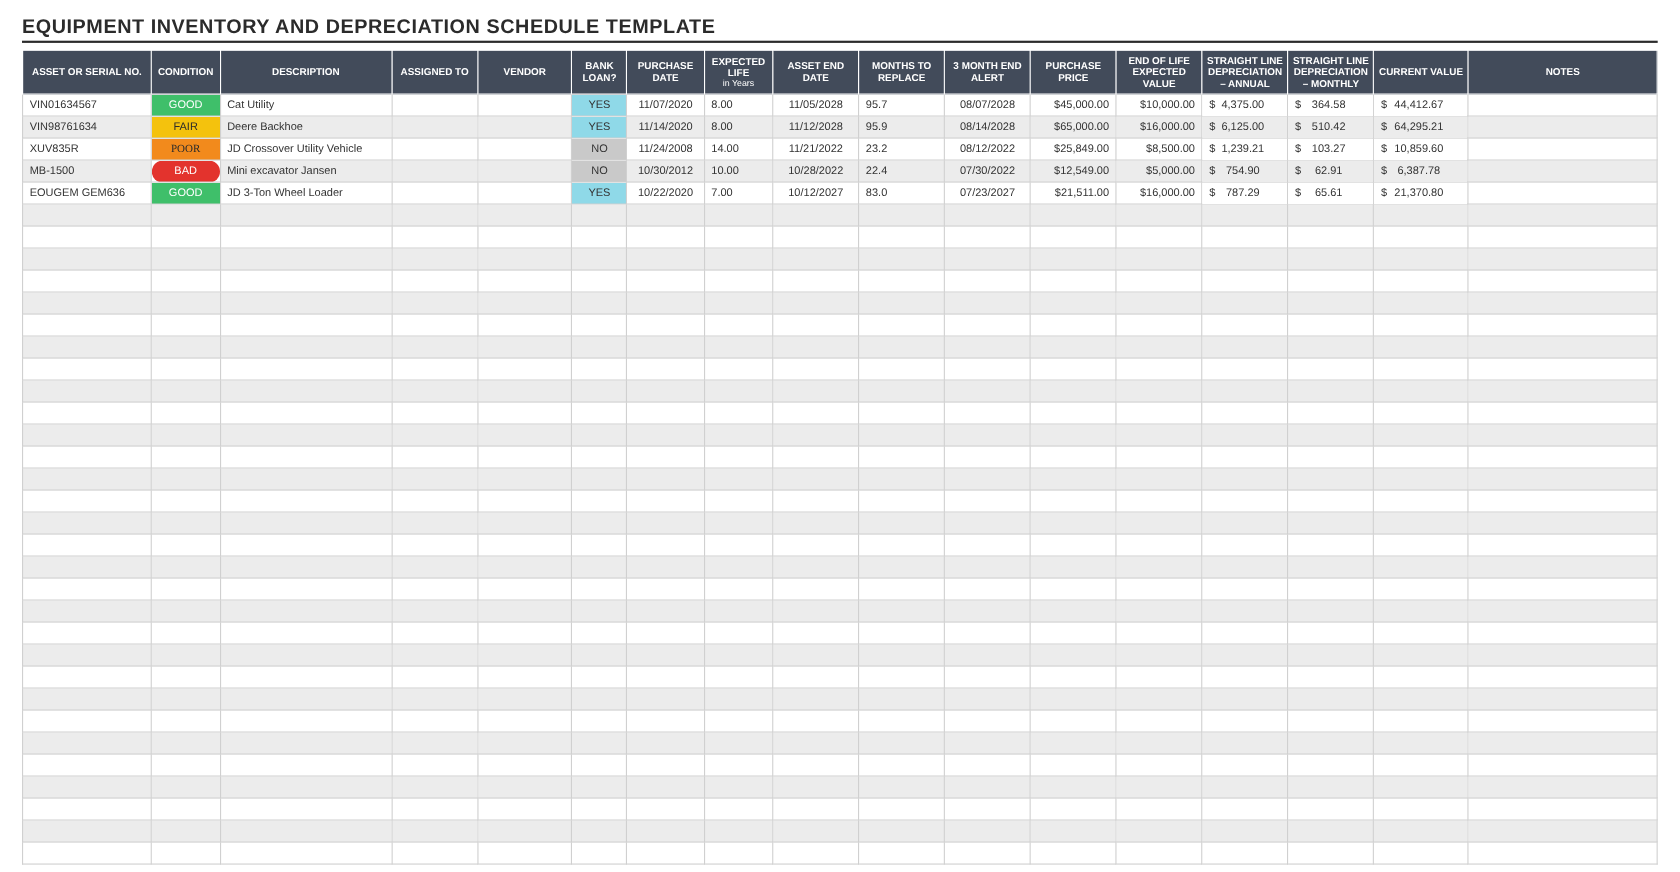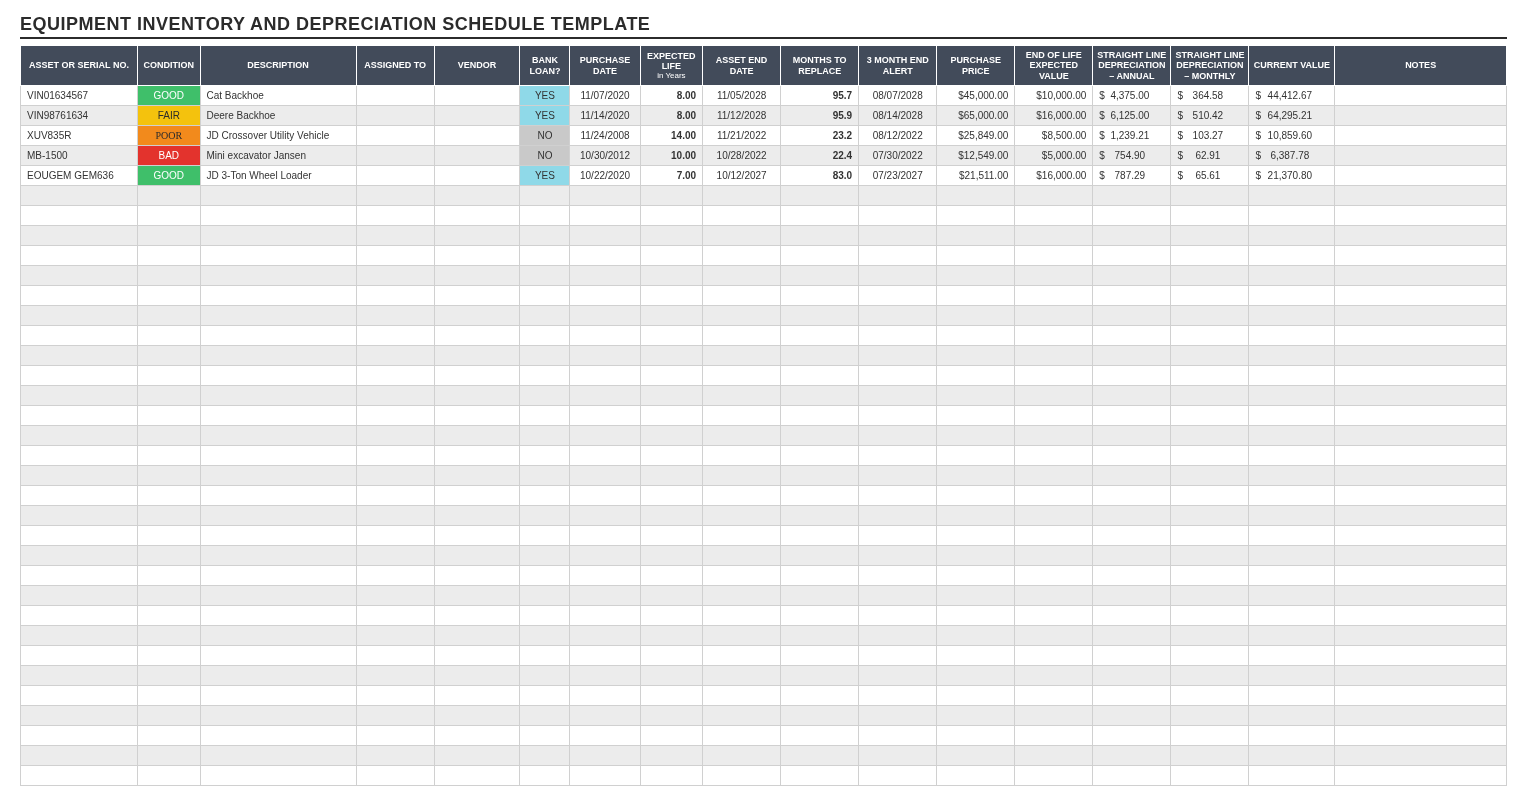--- a/index.html
+++ b/index.html
@@ -50,29 +50,29 @@
     white-space: nowrap;
     overflow: hidden;
   }
   tr.alt td { background: #ececec; }
   tr.norm td { background: #ffffff; }
   td.c-asset   { text-align:left;  padding-left:10px;}
   td.c-cond    { text-align:center; font-size:9px; }
   td.c-desc    { text-align:left;  padding-left:10px;}
   td.c-loan    { text-align:center; font-size:9px;}
   td.c-date    { text-align:center; }
-  td.c-num     { text-align:right;font-weight:bold; }
+  td.c-num     { text-align:left; }
   td.c-money-r { text-align:right; padding-right:8px;}
   td.c-money-s { position:relative; }
   td.c-money-s .sym { position:absolute; left:6px; }
   td.c-money-s .amt { display:block; text-align:center; padding-right:4px;}
   .cond-GOOD { background:#3fbf6a !important; color:#fff;}
   .cond-FAIR { background:#f4c20d !important; color:#2b2b2b;}
   .cond-POOR { background:#f28a1c !important; color:#2b2b2b;font-family:Liberation Serif, serif;}
-  .cond-BAD  { background:#e3332d !important; color:#fff;}
+  .cond-BAD  { background:#e3332d !important; color:#fff;border-radius:10px;}
   .loan-YES  { background:#8fd9e8 !important; }
   .loan-NO   { background:#c9c9c9 !important; }
   
   col.w-asset{width:7.5%}
   col.w-cond{width:4%}
   col.w-desc{width:10%}
   col.w-assign{width:5%}
   col.w-vendor{width:5.5%}
   col.w-loan{width:3.2%}
   col.w-pdate{width:4.5%}
@@ -130,21 +130,21 @@
       <th>STRAIGHT LINE DEPRECIATION – ANNUAL</th>
       <th>STRAIGHT LINE DEPRECIATION – MONTHLY</th>
       <th>CURRENT VALUE</th>
       <th>NOTES</th>
     </tr>
   </thead>
   <tbody id="tbody">
       <tr class="norm">
         <td class="c-asset">VIN01634567</td>
         <td class="c-cond cond-GOOD">GOOD</td>
-        <td class="c-desc">Cat Backhoe</td>
+        <td class="c-desc">Cat Utility</td>
         <td></td>
         <td></td>
         <td class="c-loan loan-YES">YES</td>
         <td class="c-date">11/07/2020</td>
         <td class="c-num">8.00</td>
         <td class="c-date">11/05/2028</td>
         <td class="c-num">95.7</td>
         <td class="c-date">08/07/2028</td>
         <td class="c-money-r">$45,000.00</td>
         <td class="c-money-r">$10,000.00</td>

